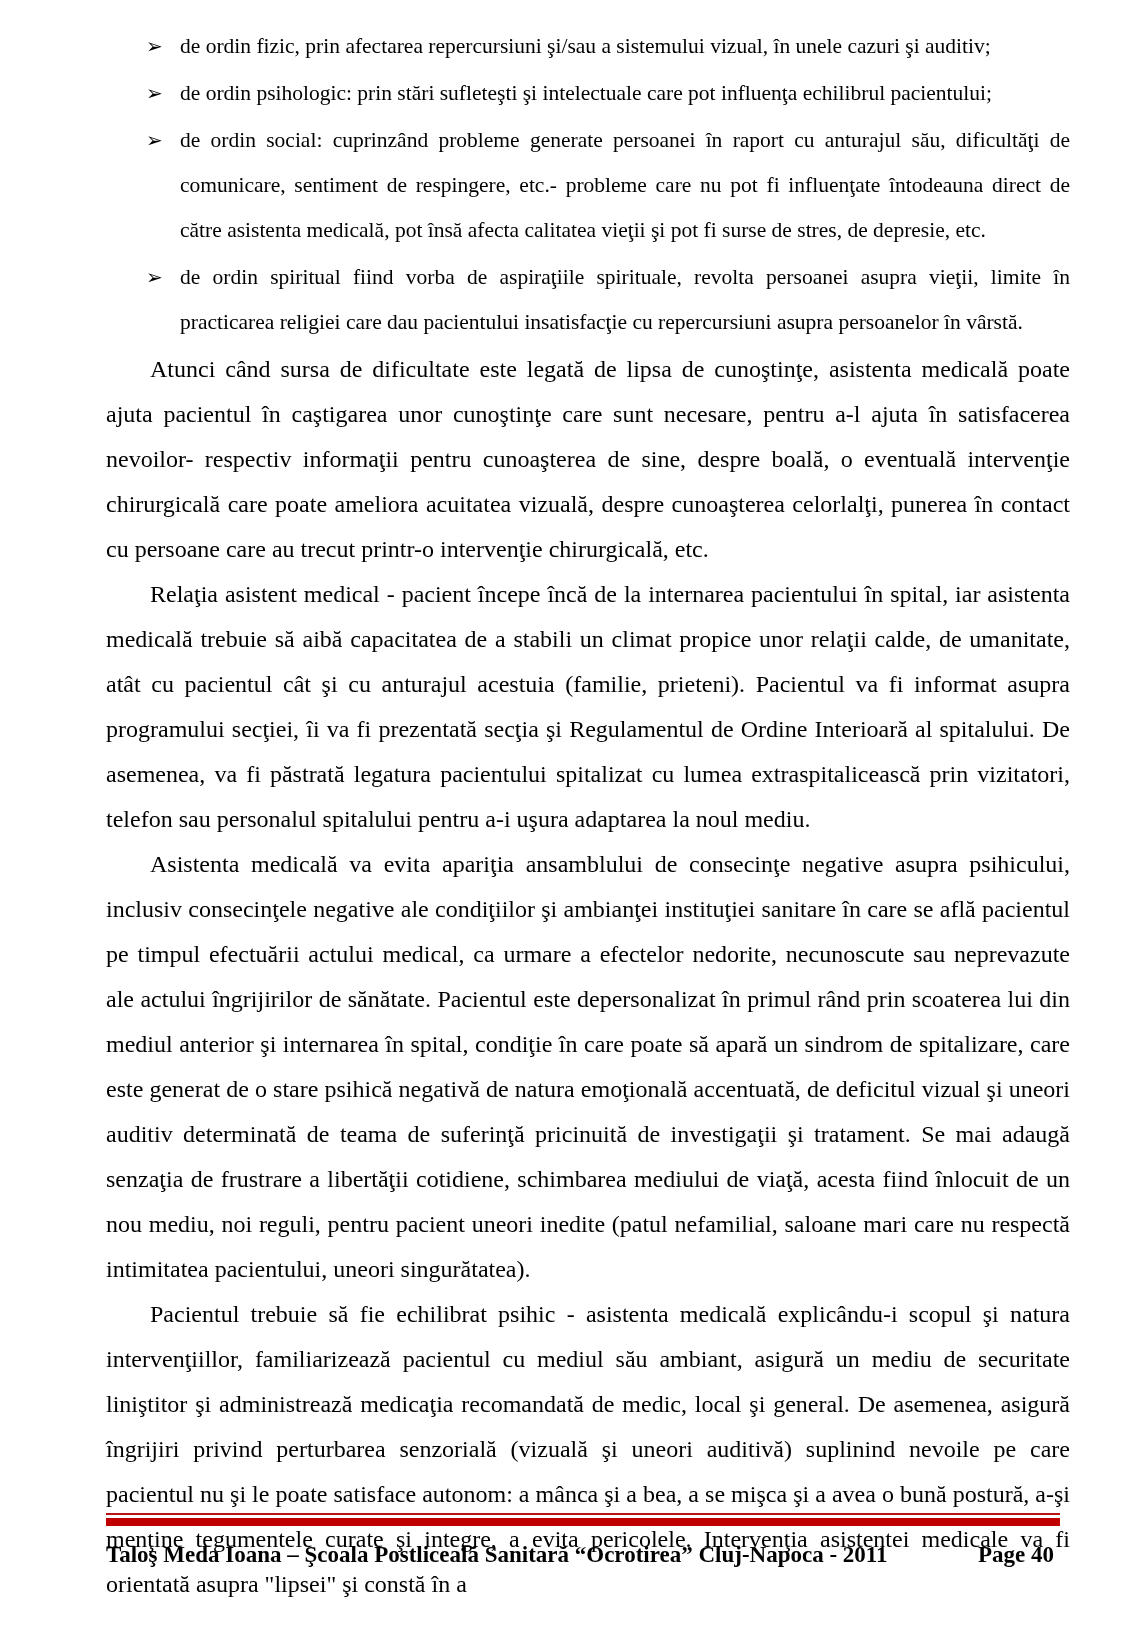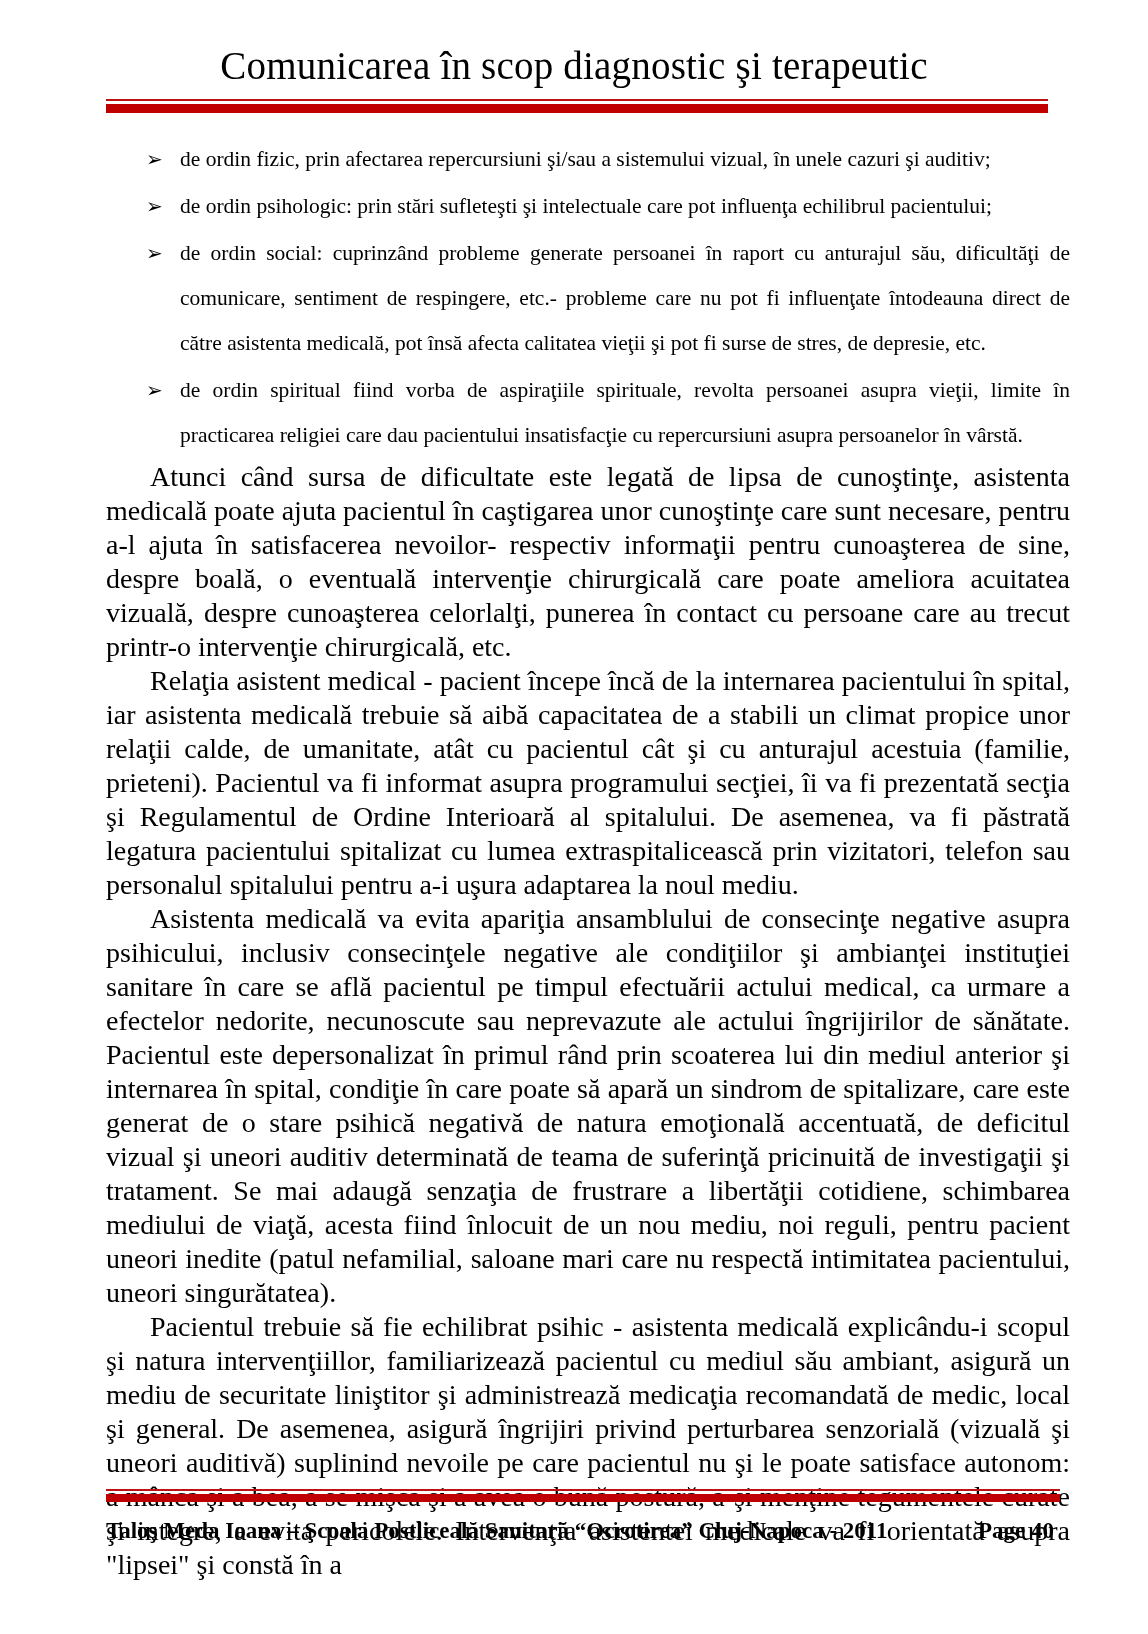--- a/index.html
+++ b/index.html
@@ -82,22 +82,22 @@
     font-size: 20px;
     line-height: 45px;
     font-family: "DejaVu Sans", sans-serif;
     color: #000;
   }
   ul.bullets li .li-text {
     display: block;
   }
 
   p.para {
-    font-size: 28px;
-    line-height: 34px;
+    font-size: 24px;
+    line-height: 45px;
     text-align: justify;
     text-justify: inter-word;
     text-indent: 44px;
     margin: 0;
     color: #000;
     hyphens: none;
   }
 
   
   .footer-wrap {
@@ -126,27 +126,20 @@
     font-weight: bold;
   }
   .footer-left { white-space: nowrap; }
   .footer-right { white-space: nowrap; padding-right: 6px; }
 </style>
 </head>
 <body>
 
 <div class="page">
 
-  <div class="header">
-    <h1 class="doc-title">Comunicarea în scop diagnostic şi terapeutic</h1>
-    <div class="rule-group-top">
-      <div class="rule-thin"></div>
-      <div class="rule-thick"></div>
-    </div>
-  </div>
 
   <div class="content">
 
     <ul class="bullets">
       <li>
         <span class="bullet-glyph">➢</span>
         <span class="li-text">de ordin fizic, prin afectarea repercursiuni şi/sau a sistemului vizual, în unele cazuri şi auditiv;</span>
       </li>
       <li>
         <span class="bullet-glyph">➢</span>

